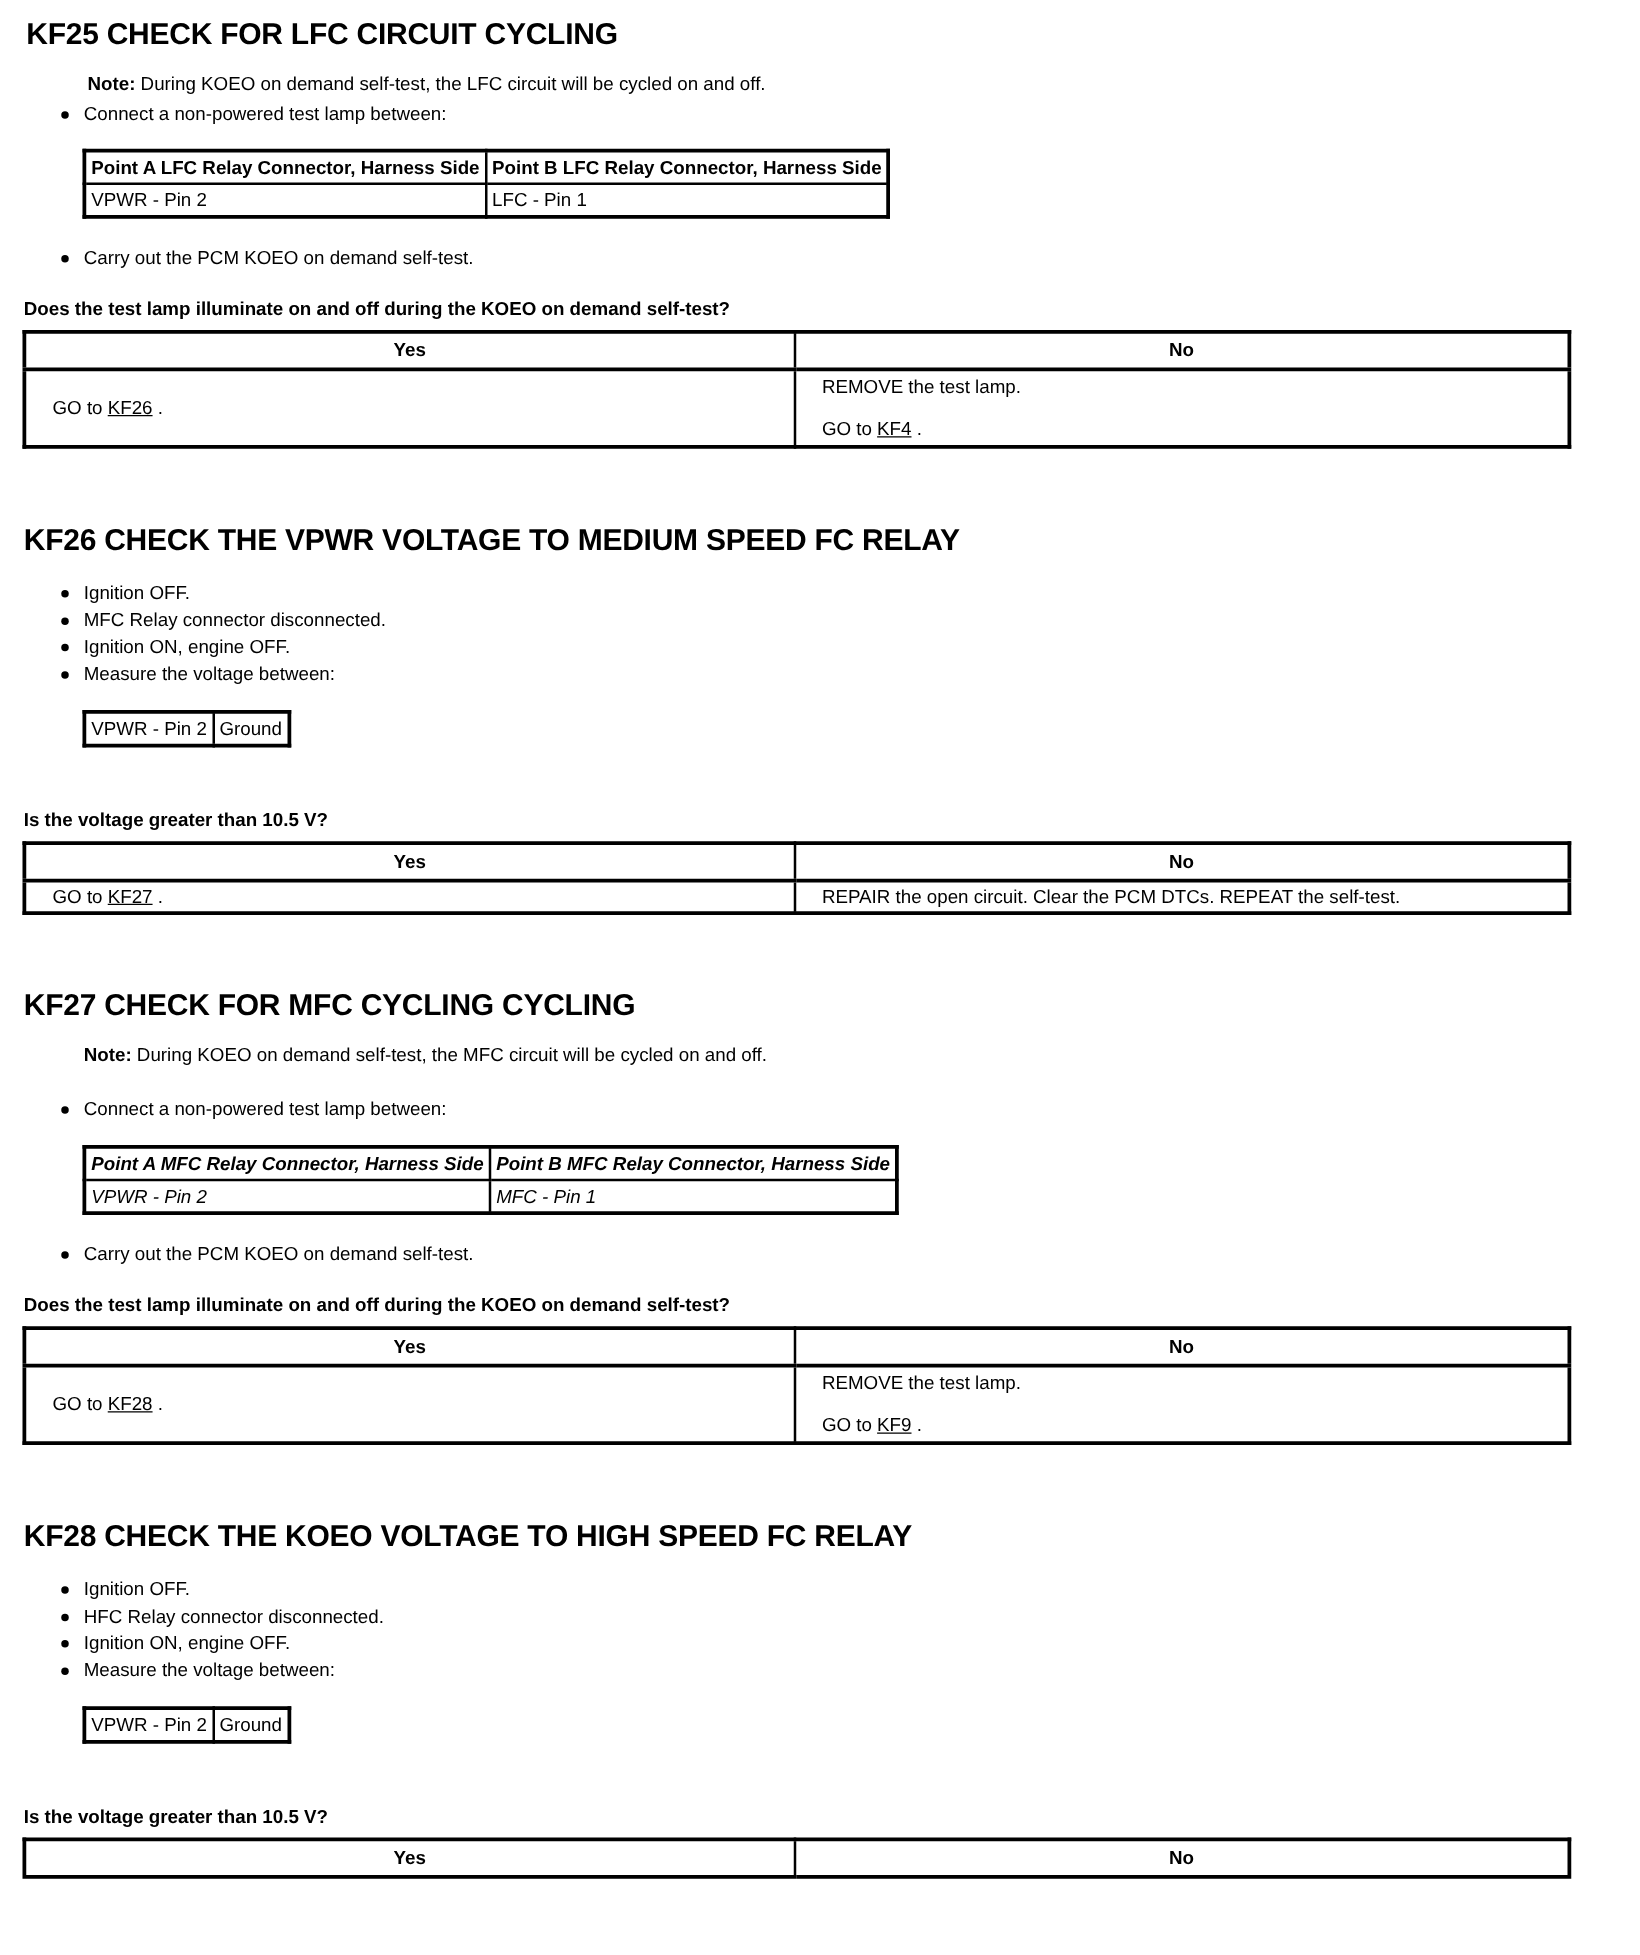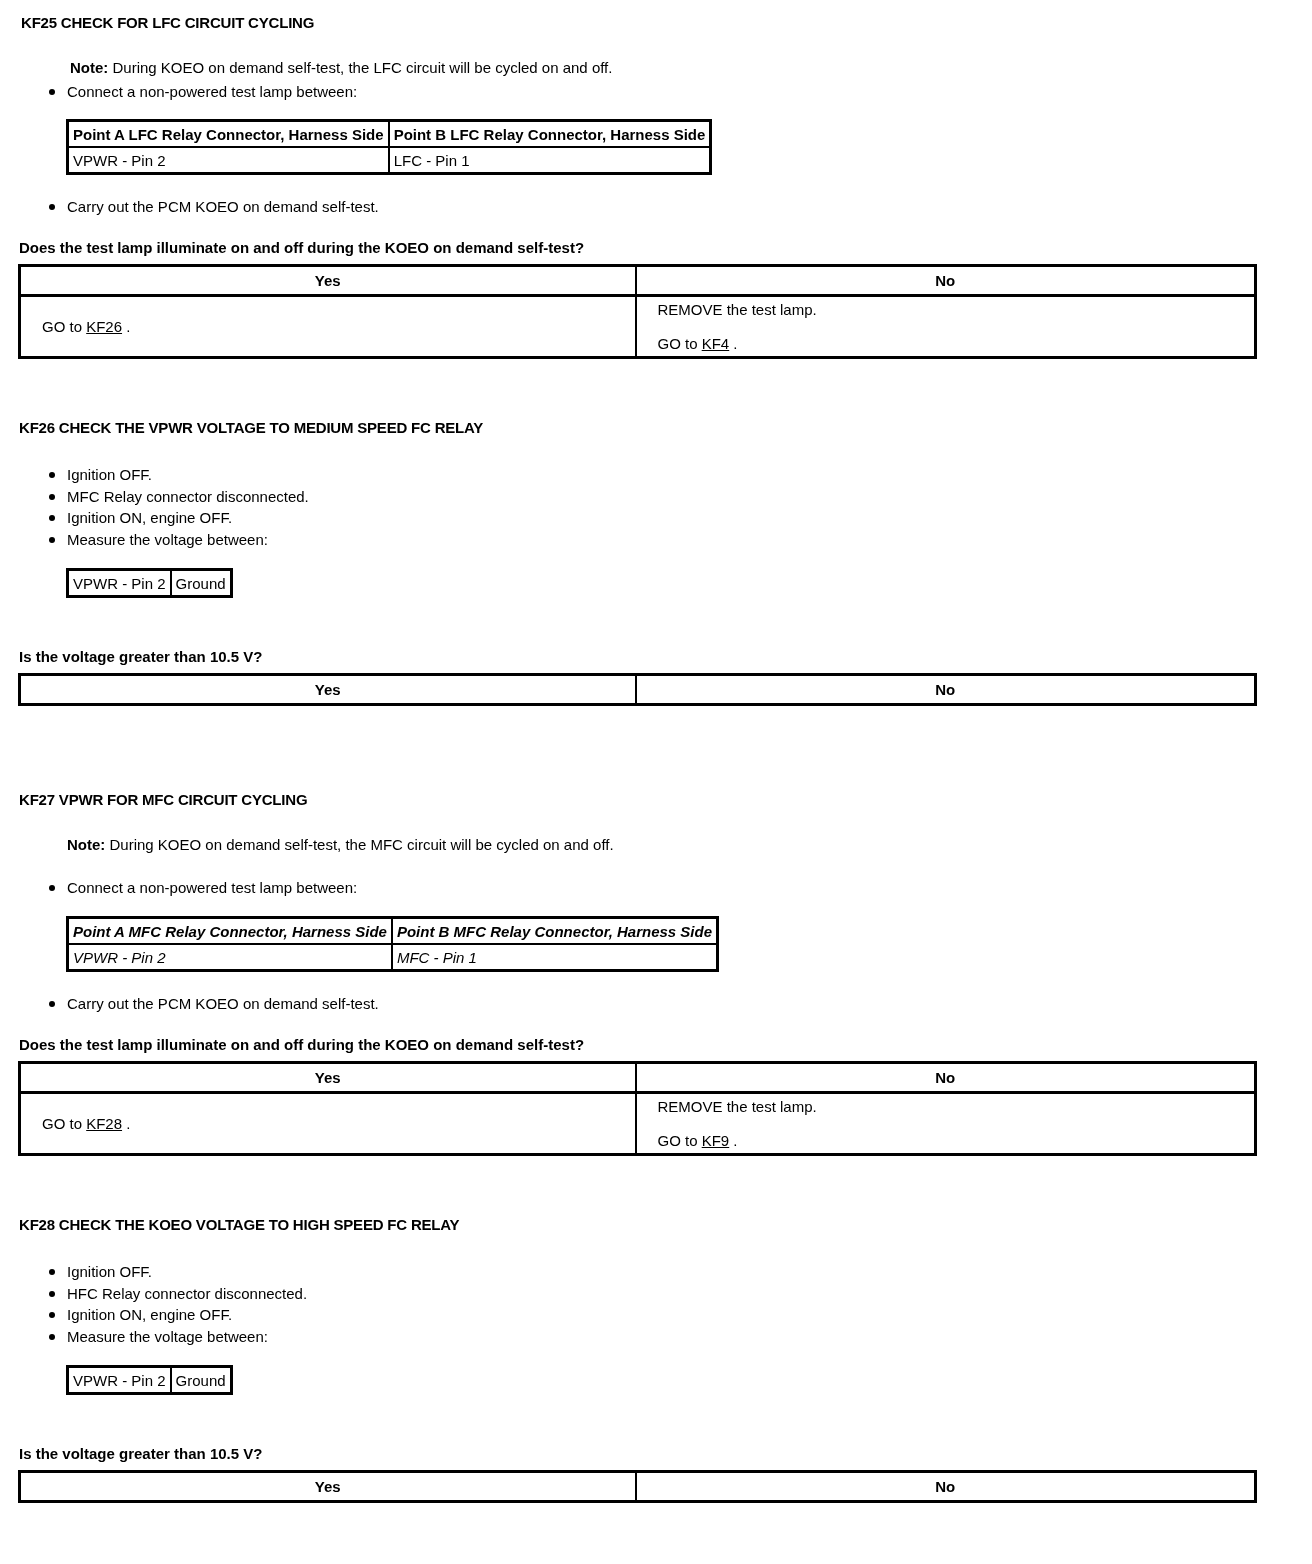--- a/index.html
+++ b/index.html
@@ -1,21 +1,21 @@
 <!DOCTYPE html>
 <html><head>
 <meta charset="utf-8">
 <style>
   html, body { margin: 0; padding: 0; background: #ffffff; }
   body {
     width: 1312px; height: 1564px; position: relative; overflow: hidden;
     font-family: "Liberation Sans", sans-serif; color: #000;
   }
   .abs { position: absolute; }
-  .h { font-weight: bold; font-size: 15px; letter-spacing: -0.2px; white-space: nowrap; text-align: right; }
+  .h { font-weight: bold; font-size: 24px; letter-spacing: -0.2px; white-space: nowrap; text-align: right; }
   .t { font-size: 15px; white-space: nowrap; }
   .q { font-weight: bold; font-size: 15px; white-space: nowrap; }
   .note b { font-weight: bold; }
   ul.bul { margin: 0; padding: 0; list-style: none; }
   ul.bul li { position: relative; padding-left: 18px; font-size: 15px; height: 21.7px; line-height: 21px; white-space: nowrap; }
   ul.bul li::before {
     content: ""; position: absolute; left: 0; top: 8px; width: 6px; height: 6px;
     border-radius: 50%; background: #000;
   }
   table.pt { border-collapse: collapse; border: 3px solid #000; font-size: 15px; }
@@ -93,24 +93,28 @@
 <table class="abs yn" style="left:18px; top:673px; width:1236px;">
   <colgroup>
       <col style="width:616px">
       <col style="width:620px">
     </colgroup>
   <tbody>
       <tr>
     <th>Yes</th>
     <th>No</th>
   </tr>
+  <tr style="height:26px;">
+    <td><span>GO to </span><a class="lnk" href="#">KF27</a><span> .</span></td>
+    <td>REPAIR the open circuit. Clear the PCM DTCs. REPEAT the self-test.</td>
+  </tr>
 </tbody>
   </table>
 
-<div class="abs h" style="left:19px; top:791px;">KF27 VPWR FOR MFC CIRCUIT CYCLING</div>
+<div class="abs h" style="left:19px; top:791px;">KF27 CHECK FOR MFC CYCLING CYCLING</div>
 <div class="abs t note" style="left:67px; top:836px;">
   <b>Note:</b><span> During KOEO on demand self-test, the MFC circuit will be cycled on and off.</span>
 </div>
 <ul class="abs bul" style="left:49px; top:877px;">
   <li>Connect a non-powered test lamp between:</li>
 </ul>
 <table class="abs pt" style="left:66px; top:916px;font-style:italic;">
   <tbody>
       <tr>
     <th>Point A MFC Relay Connector, Harness Side</th>

